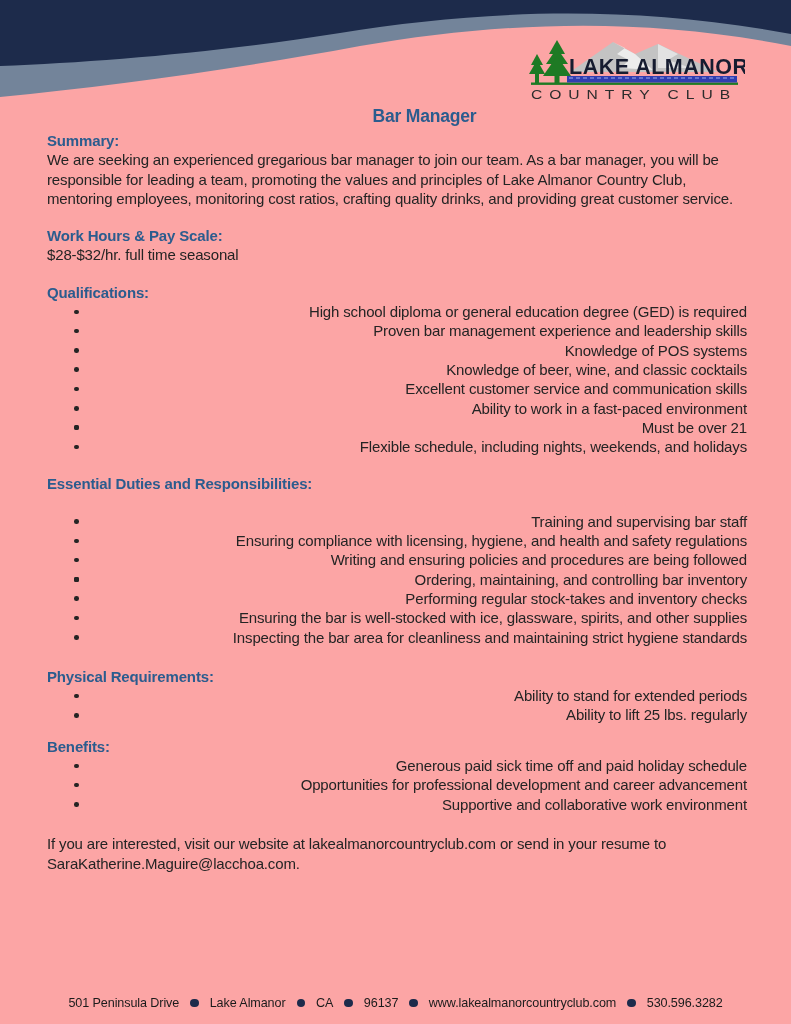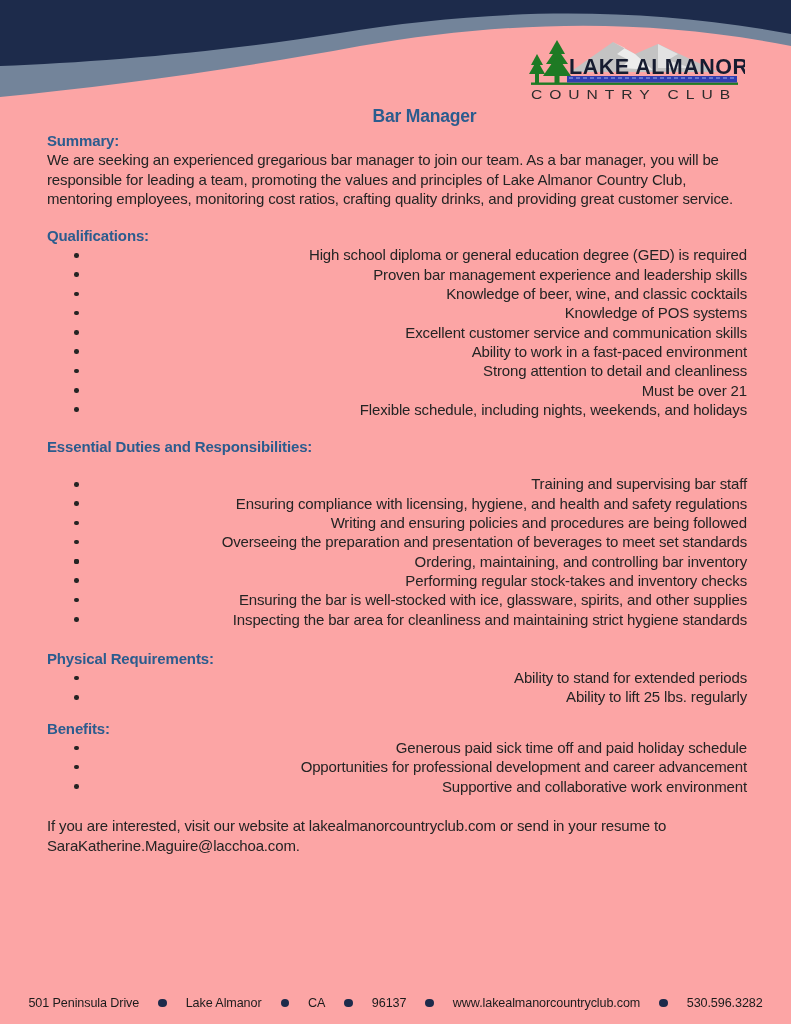--- a/index.html
+++ b/index.html
@@ -37,21 +37,21 @@
   ul.blist{list-style:none;margin:0;padding:0;}
   ul.blist li{position:relative;padding-left:45px;text-align:right;}
   ul.blist li .dot{
     position:absolute;left:27px;top:7.5px;
     width:4.6px;height:4.6px;border-radius:50%;background:#242424;
   }
   .closing{margin:20px 0 0 0;line-height:20.5px;}
   
   .footer{
     position:absolute;left:0;bottom:14px;width:100%;
-    display:flex;justify-content:center;align-items:center;gap:19px;
+    display:flex;justify-content:center;align-items:center;gap:11px;
     font-size:12.6px;color:#1b1b1b;letter-spacing:-0.1px;
   }
   .footer .f-dot{
     width:8.5px;height:8.5px;border-radius:50%;background:#1d2b4b;flex:0 0 auto;
   }
   .blue{color:#2b5c8e;}
 </style>
 </head>
 <body>
 
@@ -93,56 +93,60 @@
 
   <div class="doc-title blue">Bar Manager</div>
 
   <div class="content">
 
     <div class="sec">
       <p class="sec-heading blue">Summary:</p>
       <p class="sec-body">We are seeking an experienced gregarious bar manager to join our team. As a bar manager, you will be responsible for leading a team, promoting the values and principles of Lake Almanor Country Club, mentoring employees, monitoring cost ratios, crafting quality drinks, and providing great customer service.</p>
     </div>
 
+    <div class="sec">
+      <p class="sec-heading blue">Work Hours &amp; Pay Scale:</p>
+      <p class="sec-body">$28-$32/hr. full time seasonal</p>
+    </div>
 
     <div class="sec">
       <p class="sec-heading blue">Qualifications:</p>
       <ul class="blist">
 
           <li><span class="dot"></span><span>High school diploma or general education degree (GED) is required</span></li>
 
           <li><span class="dot"></span><span>Proven bar management experience and leadership skills</span></li>
 
+          <li><span class="dot"></span><span>Knowledge of POS systems</span></li>
+
           <li><span class="dot"></span><span>Knowledge of beer, wine, and classic cocktails</span></li>
 
-          <li><span class="dot"></span><span>Knowledge of POS systems</span></li>
-
           <li><span class="dot"></span><span>Excellent customer service and communication skills</span></li>
 
           <li><span class="dot"></span><span>Ability to work in a fast-paced environment</span></li>
 
-          <li><span class="dot"></span><span>Strong attention to detail and cleanliness</span></li>
+          <li><span class="dot"></span></li>
 
           <li><span class="dot"></span><span>Must be over 21</span></li>
 
           <li><span class="dot"></span><span>Flexible schedule, including nights, weekends, and holidays</span></li>
         </ul>
     </div>
 
     <div class="sec gap-list" style="margin-bottom:20px">
       <p class="sec-heading blue">Essential Duties and Responsibilities:</p>
       <ul class="blist">
 
           <li><span class="dot"></span><span>Training and supervising bar staff</span></li>
 
           <li><span class="dot"></span><span>Ensuring compliance with licensing, hygiene, and health and safety regulations</span></li>
 
           <li><span class="dot"></span><span>Writing and ensuring policies and procedures are being followed</span></li>
 
-          <li><span class="dot"></span><span>Overseeing the preparation and presentation of beverages to meet set standards</span></li>
+          <li><span class="dot"></span></li>
 
 
           <li><span class="dot"></span></li>
 
           <li><span class="dot"></span><span>Ordering, maintaining, and controlling bar inventory</span></li>
 
           <li><span class="dot"></span><span>Performing regular stock-takes and inventory checks</span></li>
 
           <li><span class="dot"></span><span>Ensuring the bar is well-stocked with ice, glassware, spirits, and other supplies</span></li>
 

